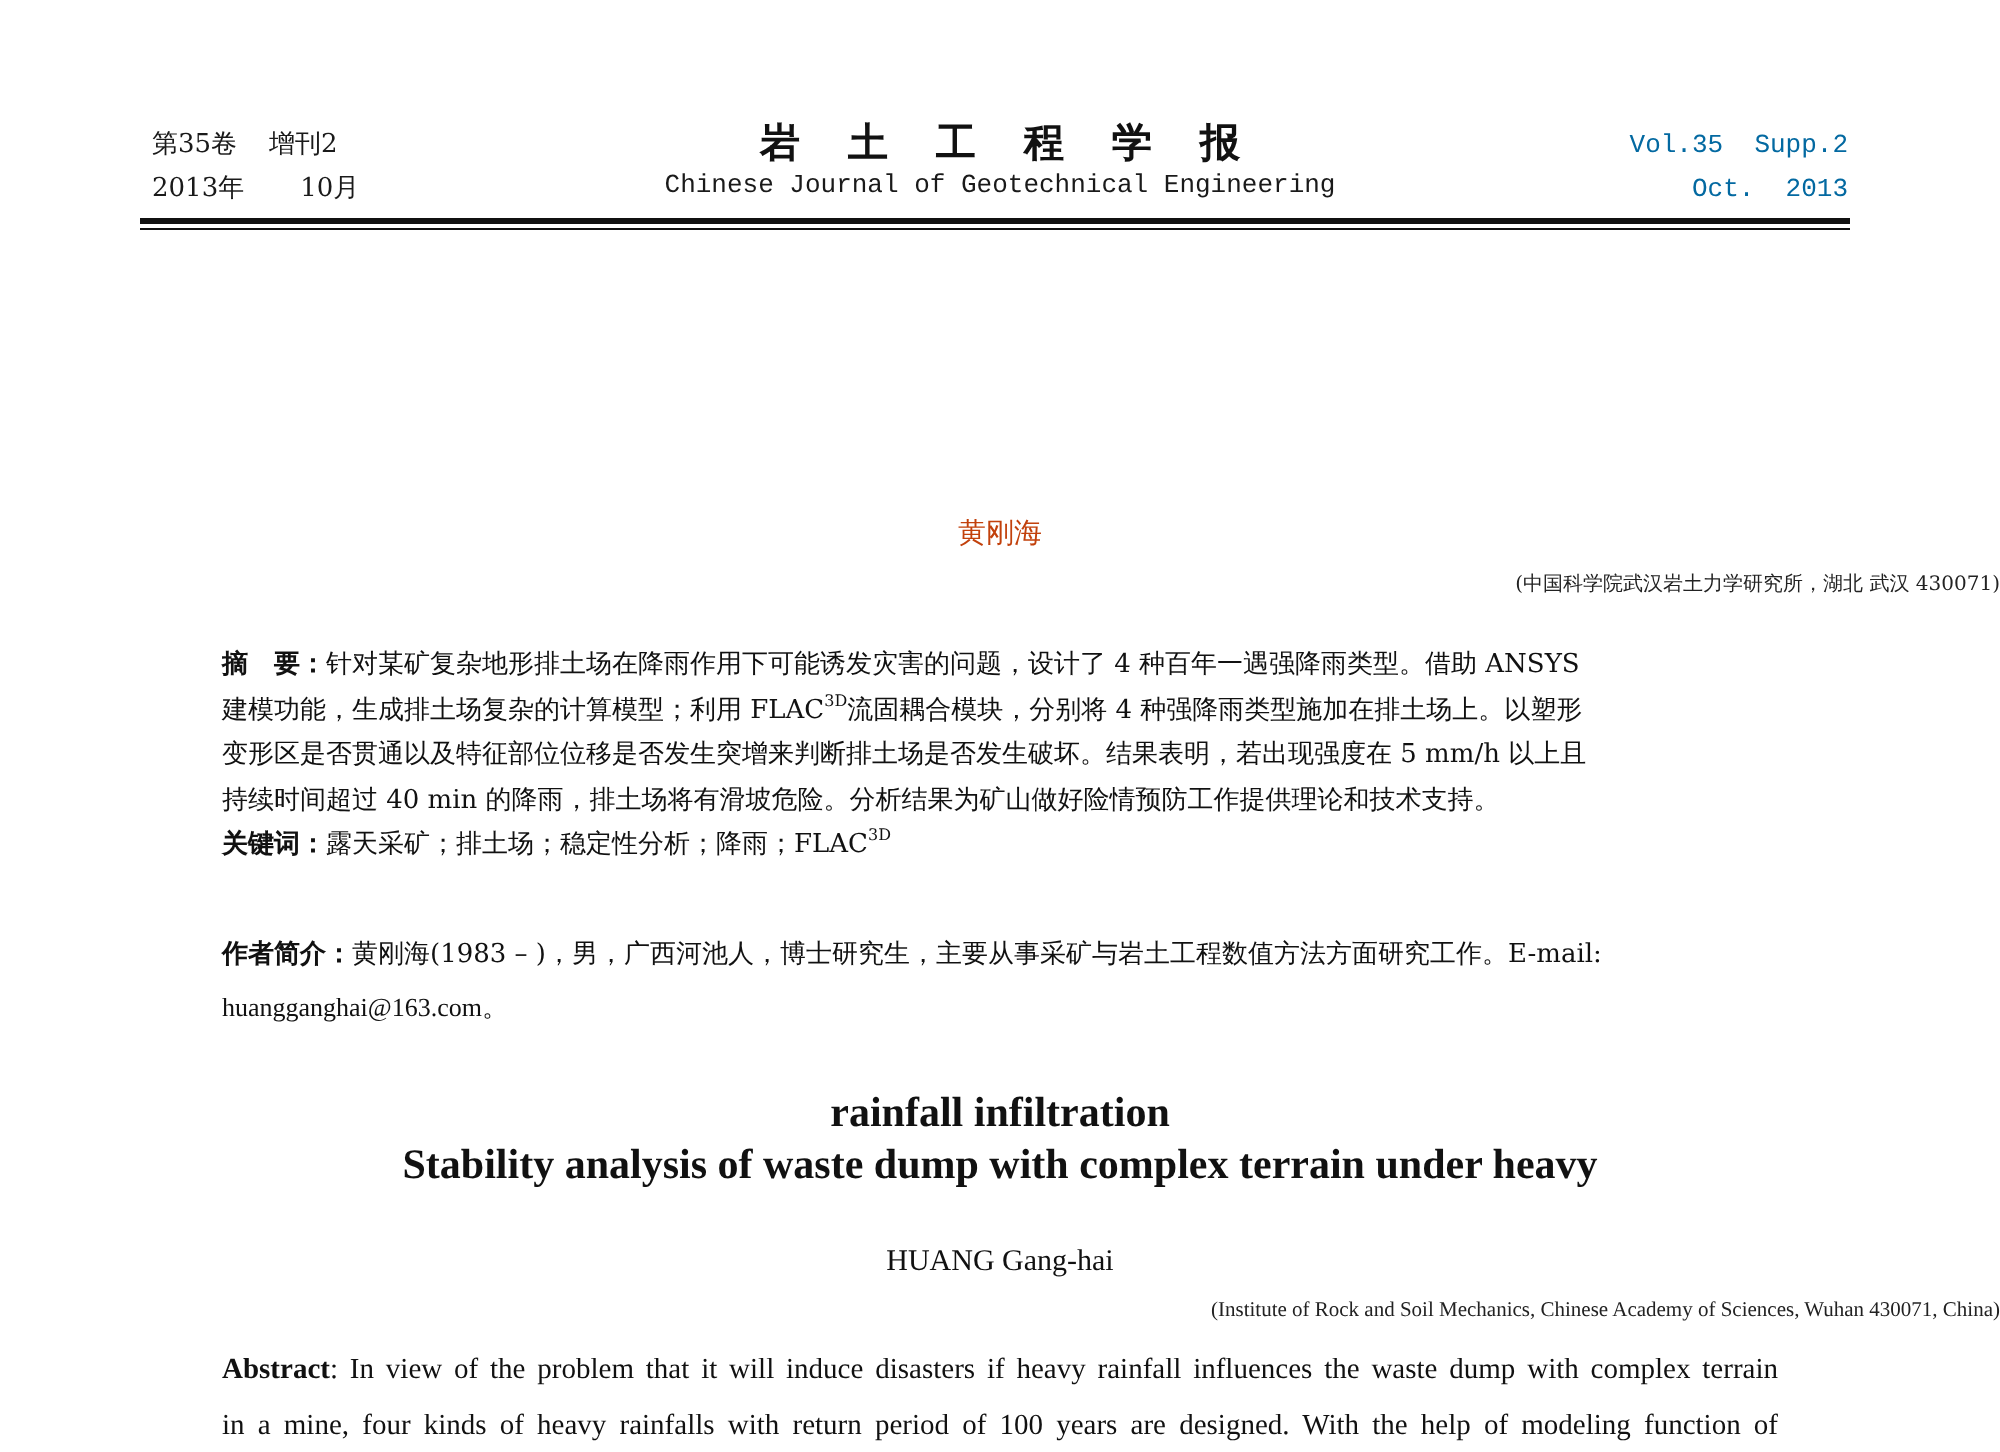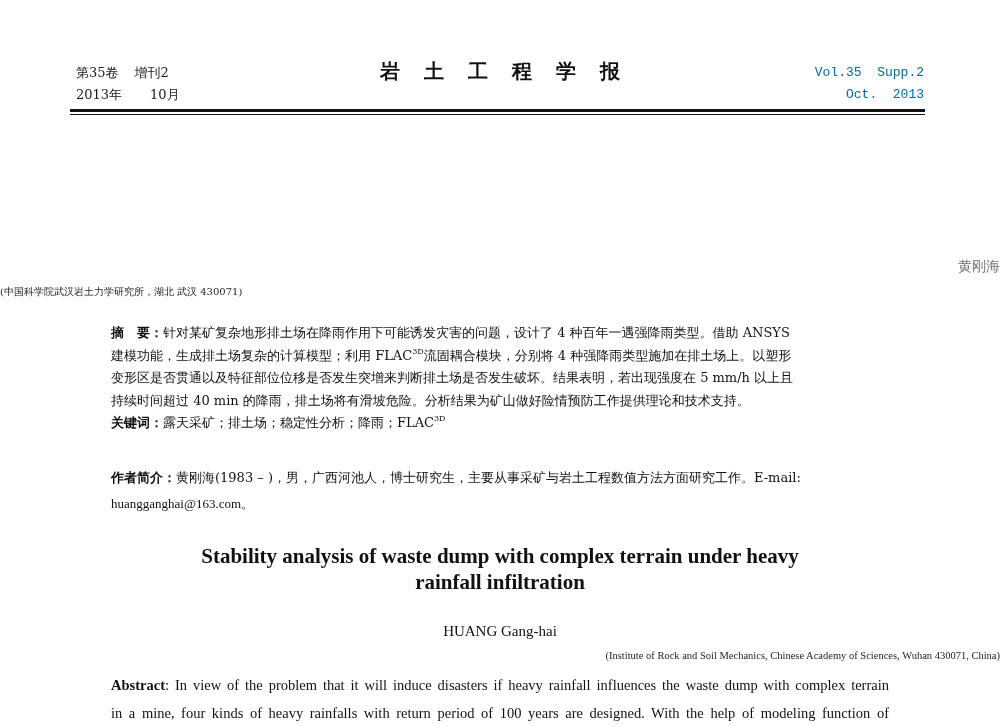--- a/index.html
+++ b/index.html
@@ -12,22 +12,22 @@
   .hdr-left .sp { display: inline-block; width: 16px; }
   .hdr-center { position: absolute; left: 330px; top: 58px; width: 340px; text-align: center; }
   .hdr-cn { font-family: "DejaVu Serif", serif; font-size: 20px; letter-spacing: 24px; margin-right: -24px; line-height: 26px; color: #111; font-weight: bold; }
   .hdr-en { font-family: "Liberation Mono", monospace; font-size: 13px; line-height: 18px; color: #1a1a1a; }
   .hdr-right { position: absolute; right: 76px; top: 62px; text-align: right; font-family: "Liberation Mono", monospace; font-size: 13px; line-height: 22px; color: #0369a1; }
   .rule-thick { position: absolute; left: 70px; top: 109px; width: 855px; height: 3px; background: #111; }
   .rule-thin { position: absolute; left: 70px; top: 114px; width: 855px; height: 1px; background: #111; }
 
   
   .cn-title { position: absolute; left: 0; top: 188px; width: 1000px; text-align: center; font-family: "DejaVu Sans", sans-serif; font-weight: bold; font-size: 32px; letter-spacing: 1px; color: #111; }
-  .cn-author { position: absolute; left: 0; top: 258px; width: 1000px; text-align: right; font-family: "DejaVu Serif", serif; font-size: 14px; color: #737373; }
-  .cn-affil { position: absolute; left: 0; top: 285px; width: 1000px; text-align: left; font-family: "DejaVu Serif", serif; font-size: 10px; color: #222; }
+  .cn-author { position: absolute; left: 0; top: 258px; width: 1000px; text-align: center; font-family: "DejaVu Serif", serif; font-size: 14px; color: #c2410c; }
+  .cn-affil { position: absolute; left: 0; top: 285px; width: 1000px; text-align: right; font-family: "DejaVu Serif", serif; font-size: 10px; color: #222; }
 
   
   .cn-body { position: absolute; left: 111px; top: 322px; width: 780px; font-family: "DejaVu Serif", serif; font-size: 13px; line-height: 22.5px; color: #111; text-align: justify; }
   .cn-body .lbl { font-family: "DejaVu Sans", sans-serif; font-weight: bold; }
   .cn-body sup { font-size: 8px; line-height: 0; vertical-align: 6px; }
   .cn-body .row { white-space: nowrap; }
   .meta-row { position: absolute; left: 111px; top: 441px; font-family: "DejaVu Serif", serif; font-size: 13px; white-space: nowrap; color: #111; }
   .meta-row .lbl { font-family: "DejaVu Sans", sans-serif; font-weight: bold; }
   .meta-row .gap1 { display: inline-block; width: 54px; }
   .meta-row .gap2 { display: inline-block; width: 52px; }
@@ -47,20 +47,21 @@
 
 <div class="page">
 
   <div class="hdr-left">
     <div><span>第35卷</span><span class="sp"></span><span>增刊2</span></div>
     <div><span>2013年</span><span class="sp" style="width:28px"></span><span>10月</span></div>
   </div>
 
   <div class="hdr-center">
     <div class="hdr-cn">岩土工程学报</div>
+    <div class="hdr-en">Chinese Journal of Geotechnical Engineering</div>
   </div>
 
   <div class="hdr-right">
     <div style="white-space:pre">Vol.35  Supp.2</div>
     <div style="white-space:pre">Oct.  2013</div>
   </div>
 
   <div class="rule-thick"></div>
   <div class="rule-thin"></div>
 
@@ -75,22 +76,22 @@
     <div class="row"><span class="lbl">关键词：</span><span>露天采矿；排土场；稳定性分析；降雨；FLAC</span><sup>3D</sup></div>
   </div>
 
 
   <div class="bio">
     <div style="white-space:nowrap"><span class="lbl">作者简介：</span><span>黄刚海(1983 –  )，男，广西河池人，博士研究生，主要从事采矿与岩土工程数值方法方面研究工作。E-mail:</span></div>
     <div style="font-family:'Liberation Serif', serif; font-size:13px;">huangganghai@163.com。</div>
   </div>
 
   <div class="en-title">
+    <div>rainfall infiltration</div>
     <div>Stability analysis of waste dump with complex terrain under heavy</div>
-    <div>rainfall infiltration</div>
   </div>
   <div class="en-author">HUANG Gang-hai</div>
   <div class="en-affil">(Institute of Rock and Soil Mechanics, Chinese Academy of Sciences, Wuhan 430071, China)</div>
 
   <div class="en-abstract">
     <span class="line"><span class="lbl">Abstract</span><span>: In view of the problem that it will induce disasters if heavy rainfall influences the waste dump with complex terrain</span></span>
     <span class="line">in a mine, four kinds of heavy rainfalls with return period of 100 years are designed. With the help of modeling function of</span>
   </div>
 
 </div>

